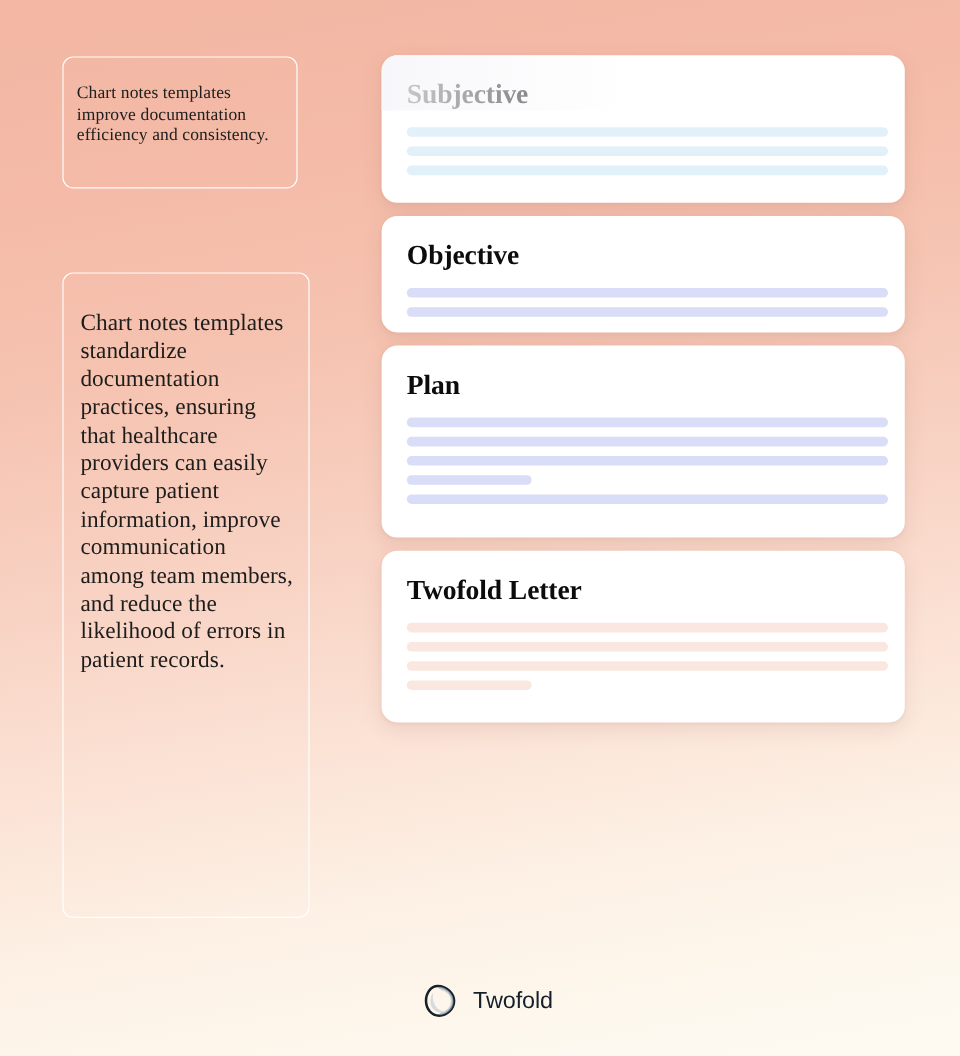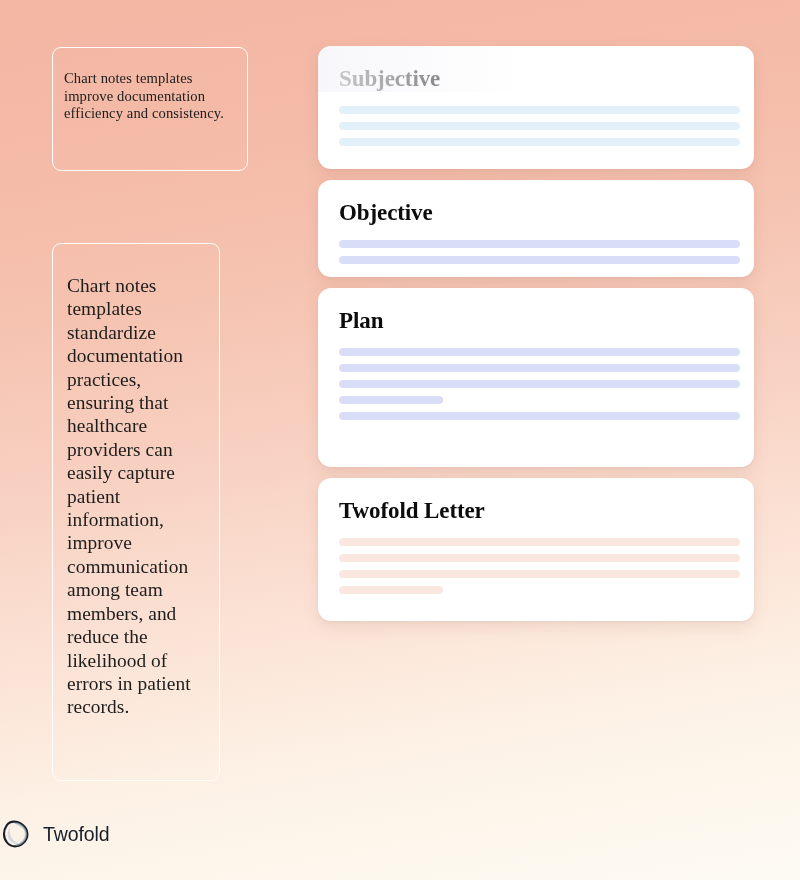--- a/index.html
+++ b/index.html
@@ -30,35 +30,35 @@
     border: 1.6px solid rgba(255,255,255,0.95);
     border-radius: 9px;
     background: transparent;
     box-sizing: border-box;
   }
   .card-a {
     position: absolute;
     left: 52px;
     top: 47px;
     width: 196px;
-    height: 124px;
+    height: 110px;
     padding: 22px 16px 0 11px;
     box-sizing: border-box;
   }
   .card-a .txt {
     font-size: 14.6px;
     line-height: 17.6px;
     color: #20201f;
     letter-spacing: 0.1px;
   }
   .card-b {
     position: absolute;
     left: 52px;
-    top: 243px;
-    width: 168px;
+    top: 227px;
+    width: 206px;
     height: 538px;
     padding: 30px 12px 0 14px;
     box-sizing: border-box;
   }
   .card-b .txt {
     font-size: 19.4px;
     line-height: 23.4px;
     color: #1d1d1c;
     letter-spacing: 0.05px;
   }
@@ -106,25 +106,26 @@
   .bar {
     height: 8px;
     border-radius: 4px;
     margin-bottom: 8px;
   }
   .bar:last-child { margin-bottom: 0; }
 
   
   .logo-row {
     position: absolute;
-    left: 0;
+    left: 12px;
     right: 0;
     top: 818px;
     display: flex;
     align-items: center;
+    justify-content: center;
     gap: 11px;
   }
   .logo-mark {
     width: 32px;
     height: 32px;
     display: block;
   }
   .logo-text {
     font-family: "Liberation Sans", sans-serif;
     font-size: 19.5px;
@@ -159,21 +160,21 @@
 
     <div class="note-card" style="height:97px;">
       <div class="note-title">Objective</div>
       <div class="bars">
         <div class="bar" style="width:100%;background:#d9ddf7;"></div>
         <div class="bar" style="width:100%;background:#d9ddf7;"></div>
       </div>
     </div>
 
 
-    <div class="note-card" style="height:179px;">
+    <div class="note-card" style="height:160px;">
       <div class="note-title">Plan</div>
       <div class="bars">
         <div class="bar" style="width:100%;background:#d9ddf7;"></div>
         <div class="bar" style="width:100%;background:#d9ddf7;"></div>
         <div class="bar" style="width:100%;background:#d9ddf7;"></div>
         <div class="bar" style="width:26%;background:#d9ddf7;"></div>
         <div class="bar" style="width:100%;background:#d9ddf7;"></div>
       </div>
     </div>
 

